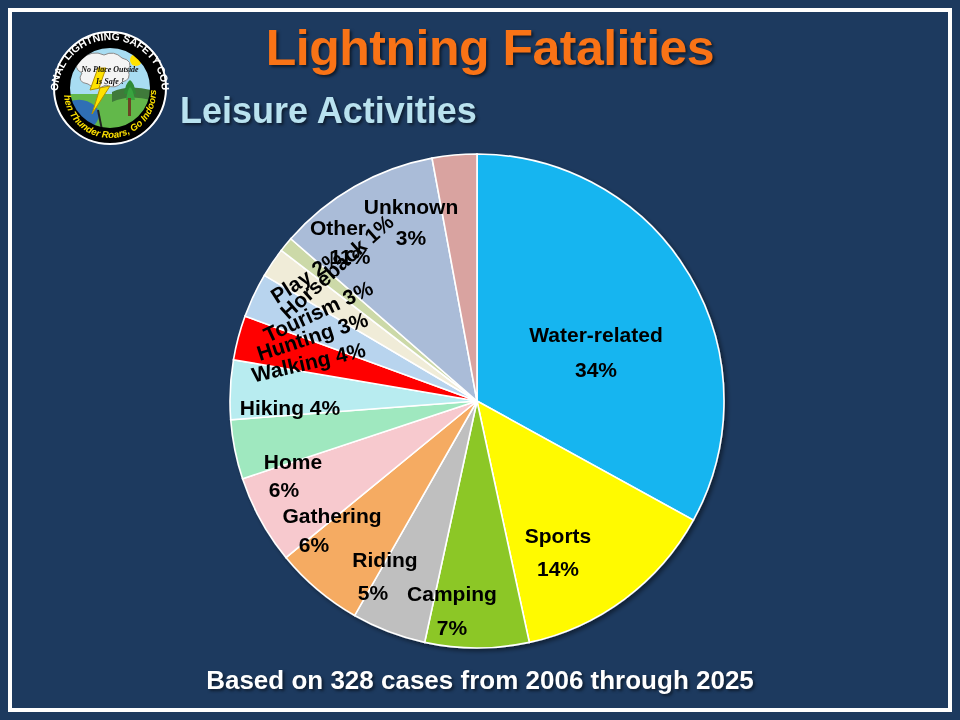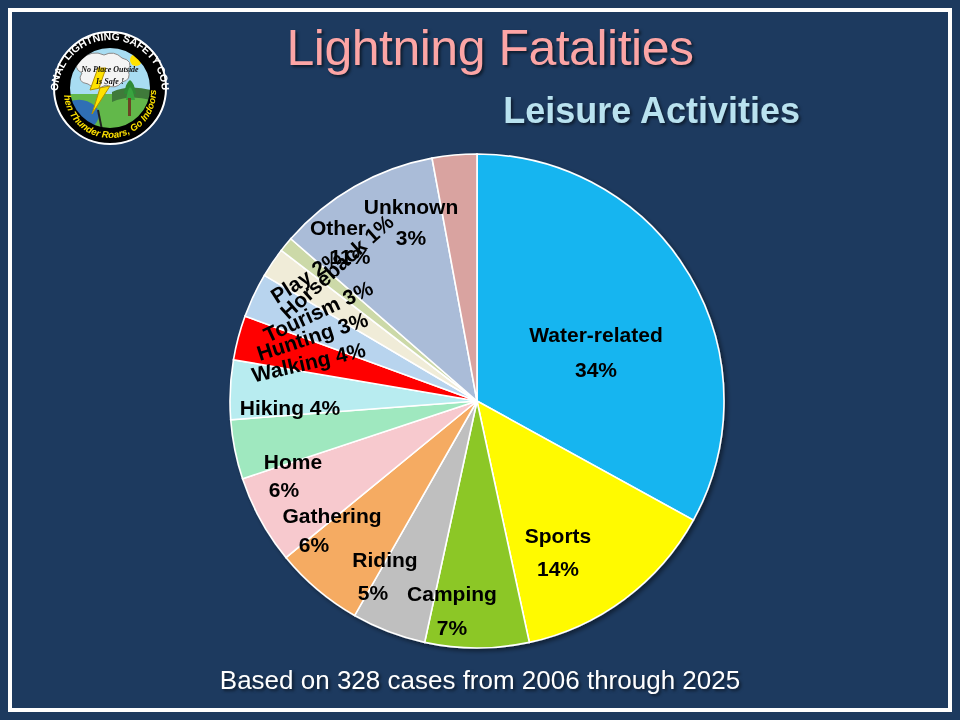--- a/index.html
+++ b/index.html
@@ -24,38 +24,38 @@
   
   #logo{
     position:absolute;left:40px;top:22px;width:140px;height:130px;
   }
   #logo svg{display:block;width:140px;height:130px;}
 
   
   #title{
     position:absolute;left:180px;top:22px;width:620px;
     text-align:center;
-    font-size:50px;font-weight:normal;color:#fca5a5;
+    font-size:50px;font-weight:bold;color:#f97316;
     letter-spacing:-0.5px;
     text-shadow:2px 2px 3px rgba(0,0,0,.55);
     line-height:1.05;
   }
   #subtitle{
     position:absolute;left:180px;top:92px;width:620px;
-    text-align:right;
+    text-align:left;
     font-size:36px;font-weight:bold;color:#b9e2ef;
     text-shadow:2px 2px 3px rgba(0,0,0,.5);
     line-height:1.05;
   }
 
   
   #footnote{
     position:absolute;left:0;top:665px;width:960px;
     text-align:center;
-    font-size:26px;font-weight:normal;color:#ffffff;
+    font-size:26px;font-weight:bold;color:#ffffff;
     text-shadow:2px 2px 3px rgba(0,0,0,.5);
   }
   #credit{
     position:absolute;right:18px;top:660px;width:120px;
     text-align:left;
     font-size:11.5px;font-weight:bold;color:#ffffff;
     line-height:1.45;
   }
 
   

